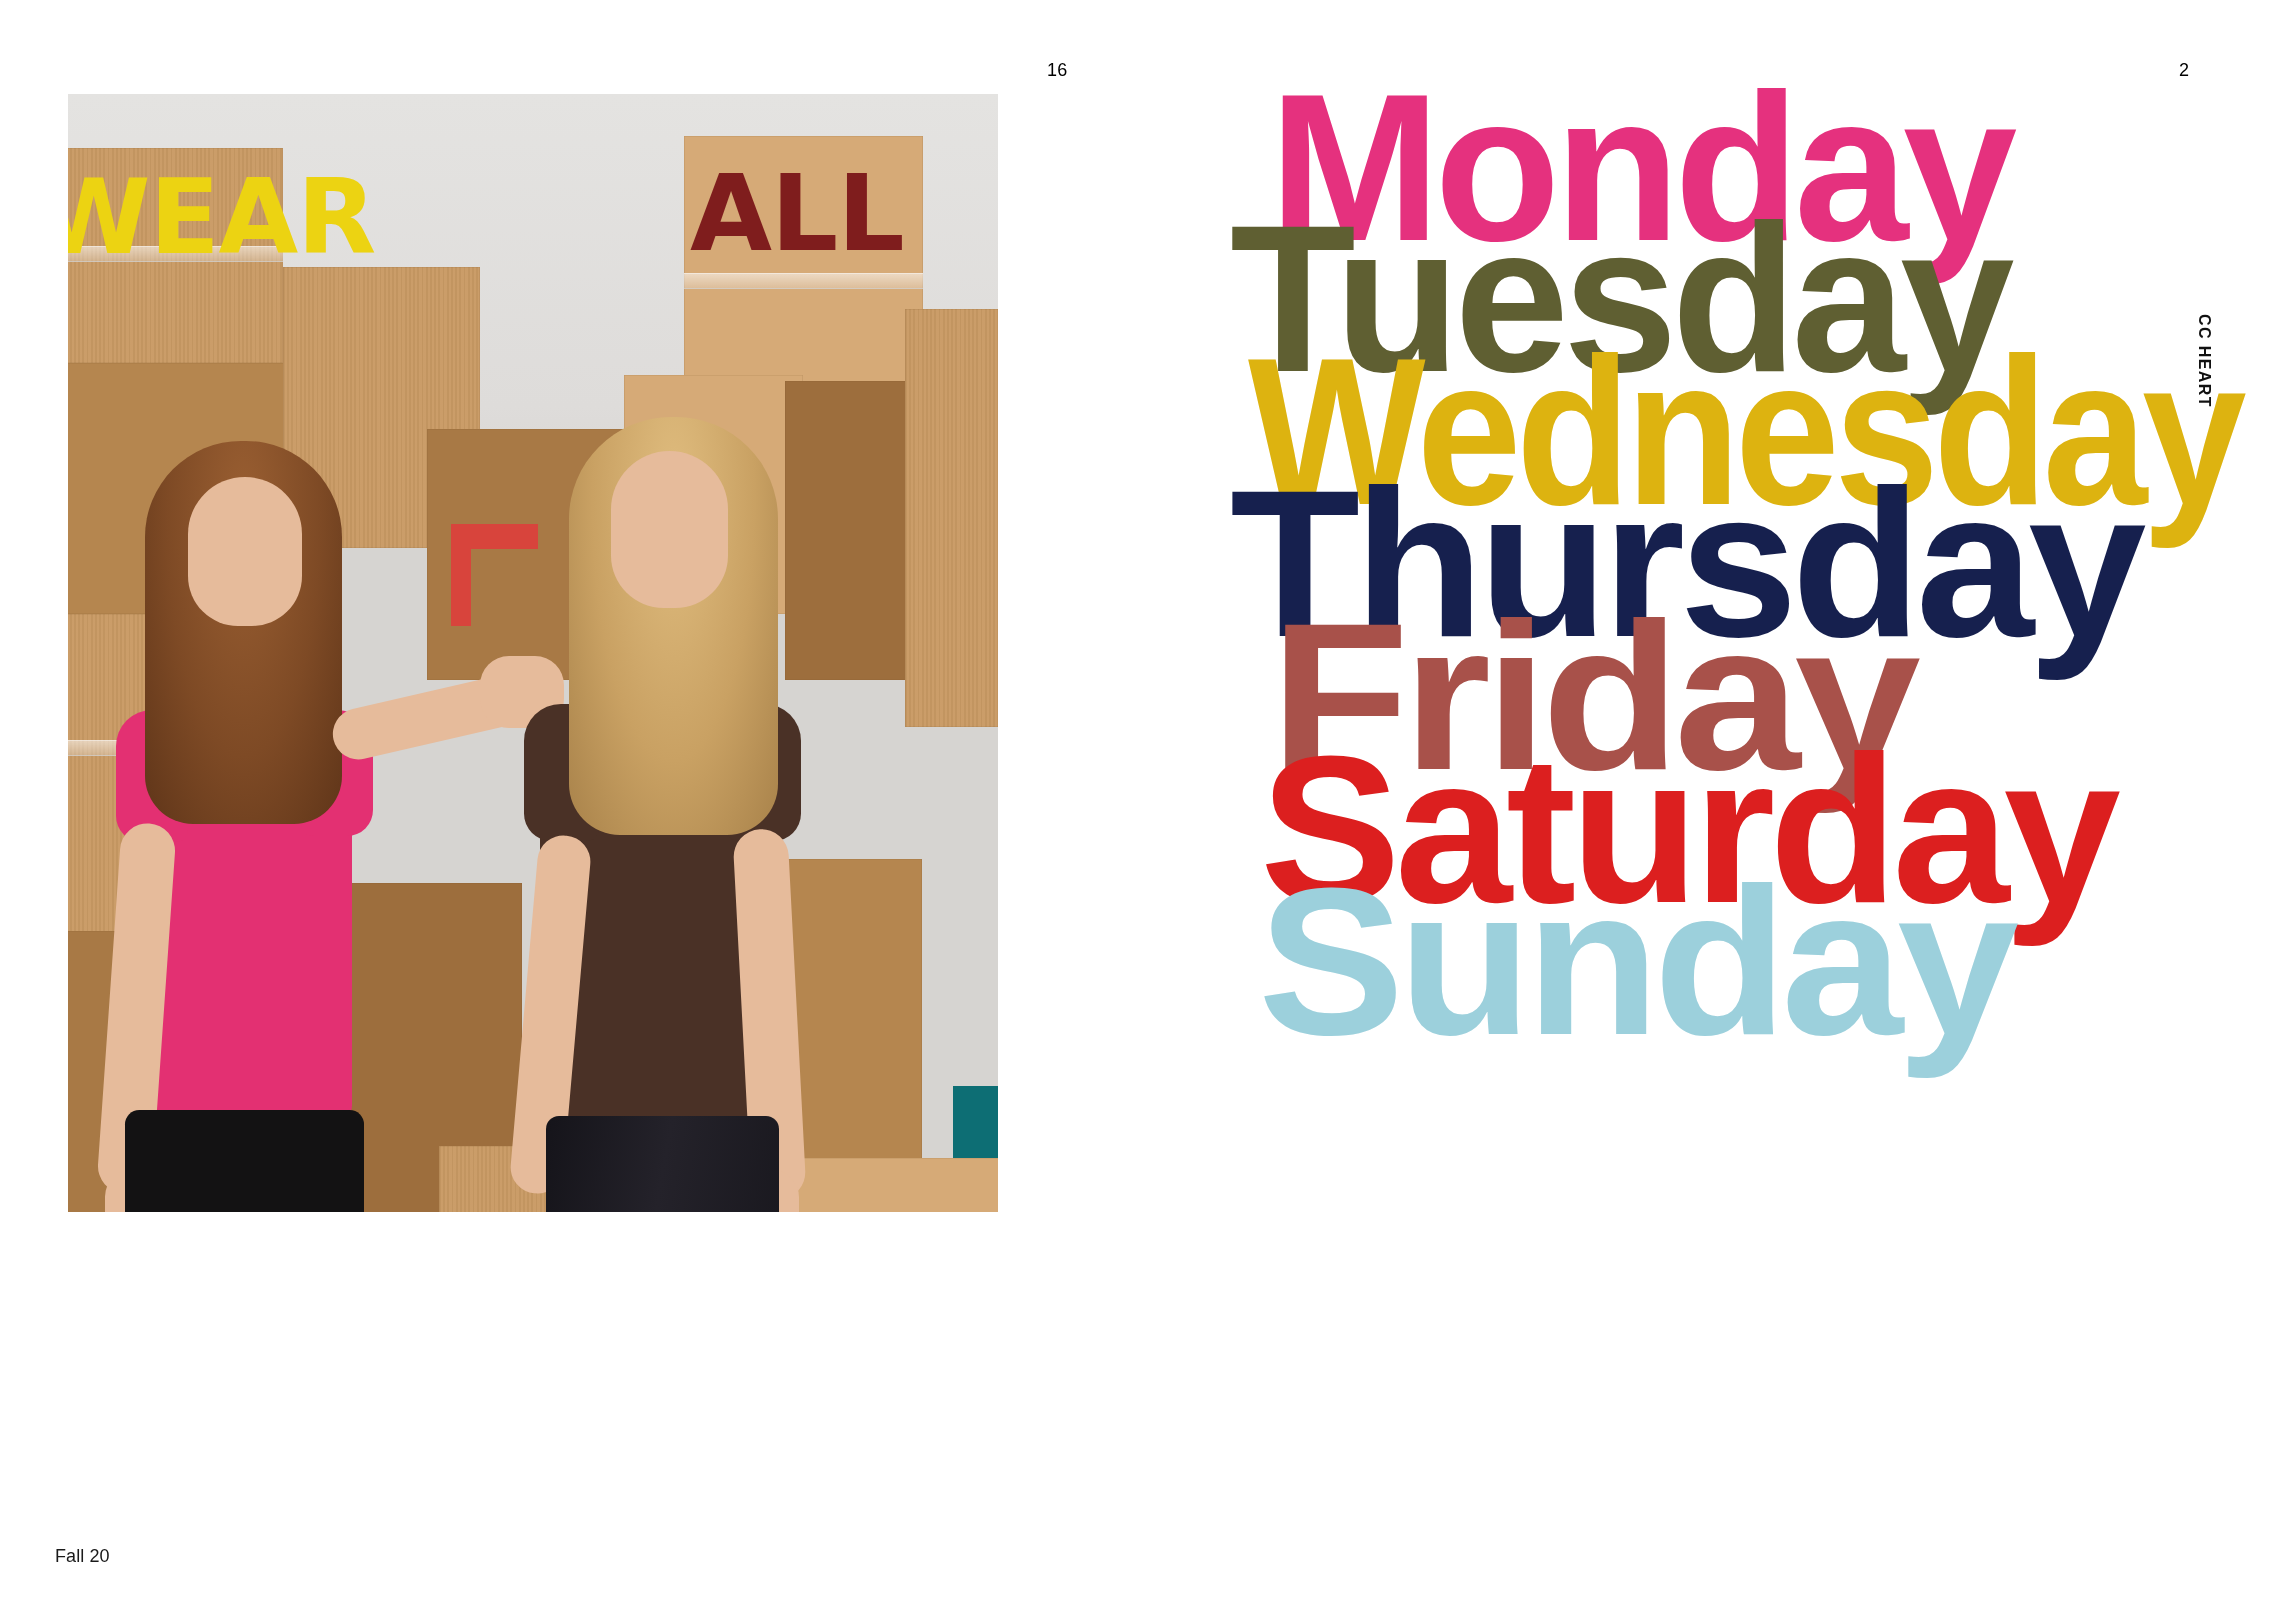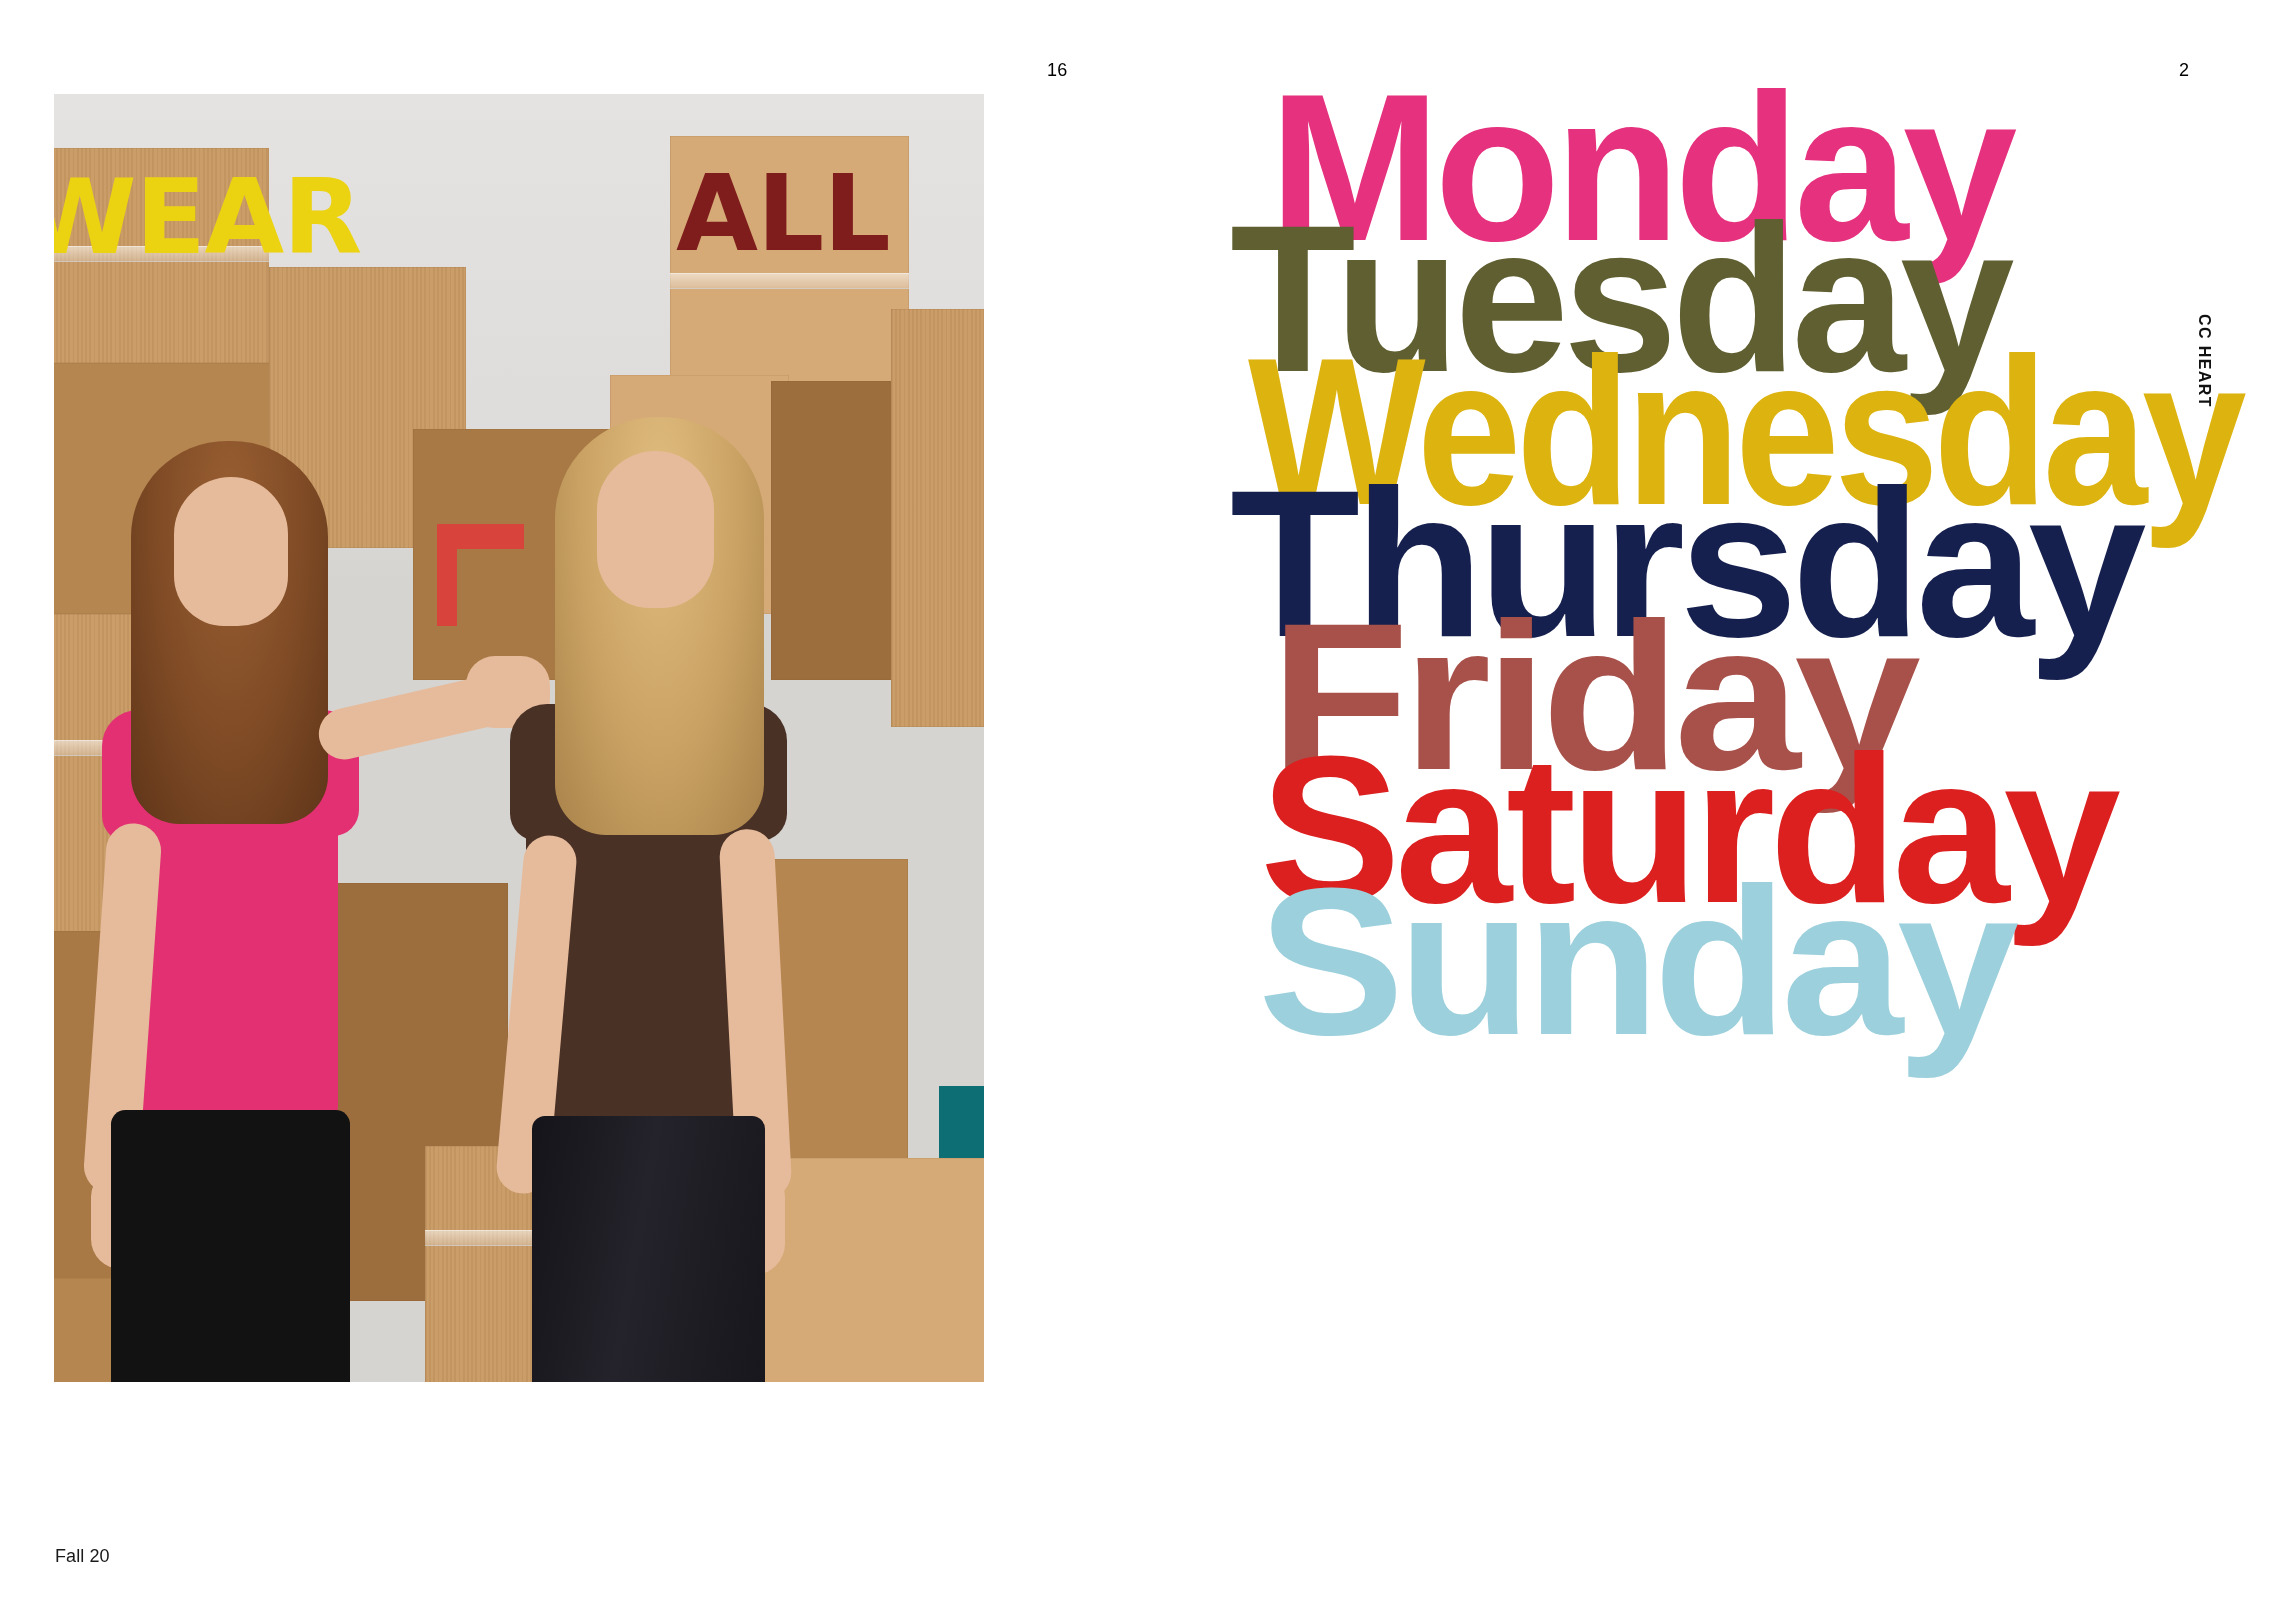--- a/index.html
+++ b/index.html
@@ -8,22 +8,22 @@
     width:2295px; height:1624px;
     background:#ffffff;
     font-family:"Liberation Sans", sans-serif;
     overflow:hidden;
   }
 
   .spread { position:relative; width:2295px; height:1624px; background:#fff; }
 
   
   .photo-frame{
-    position:absolute; left:54px; top:94px;
-    width:930px; height:1288px;
+    position:absolute; left:68px; top:94px;
+    width:930px; height:1118px;
     overflow:hidden;
     background:#d9d9d7;
   }
 
   
   .backdrop{
     position:absolute; inset:0;
     background:linear-gradient(180deg,#e4e3e1 0%,#dedcda 28%,#d6d4d1 38%,#d6d4d1 100%);
   }
 

